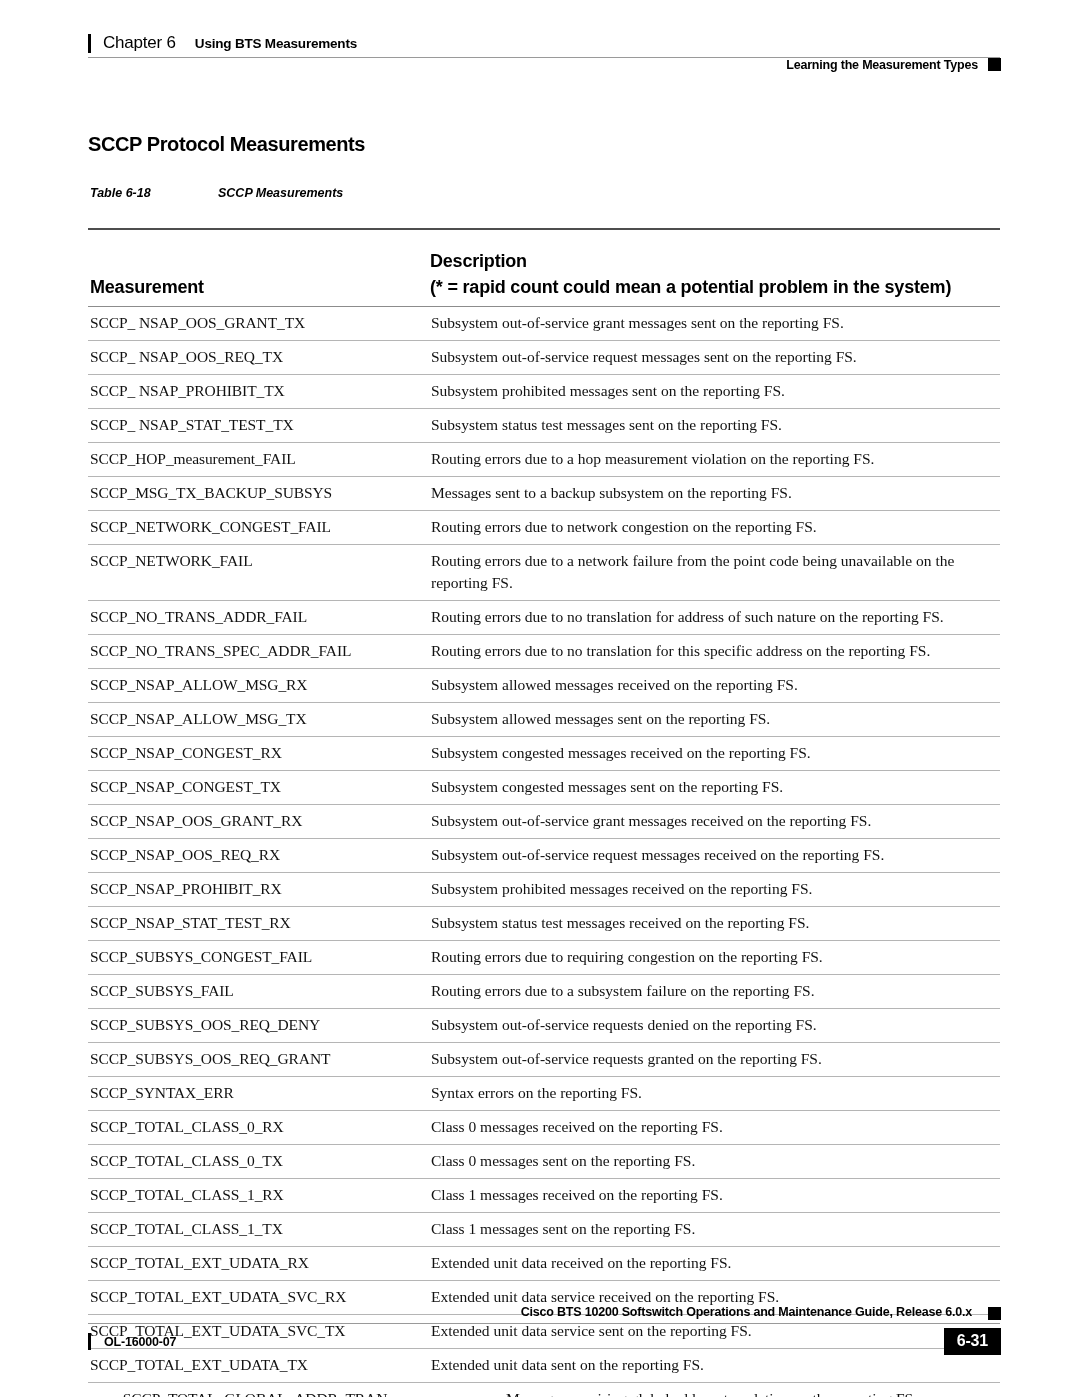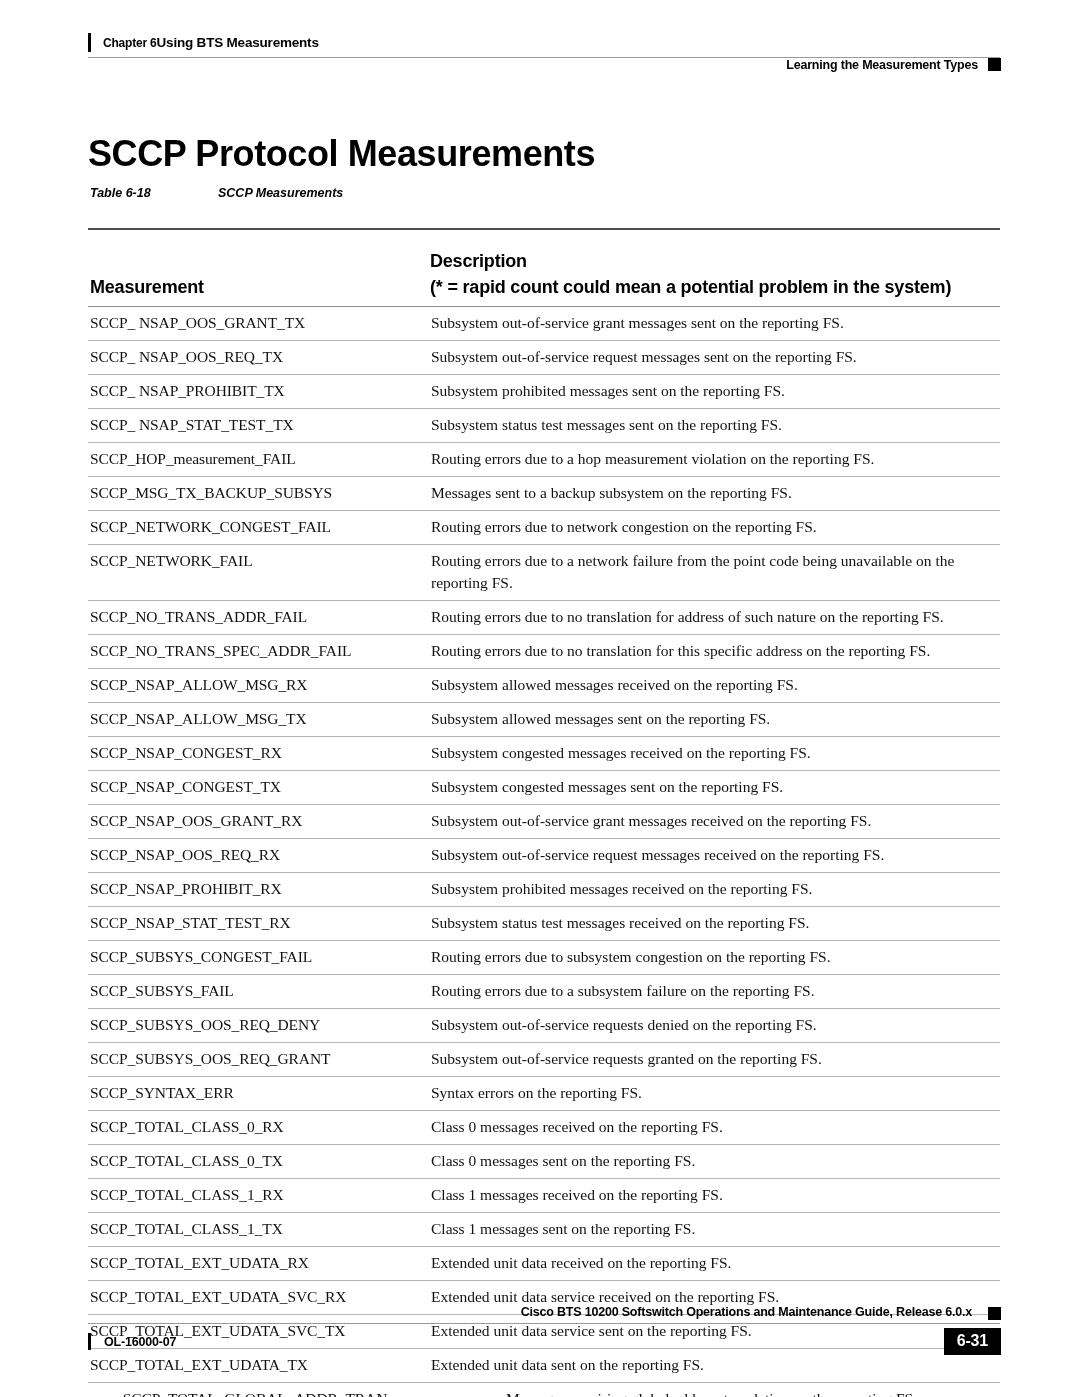--- a/index.html
+++ b/index.html
@@ -33,23 +33,24 @@
     white-space: nowrap;
   }
   .hdr-tick {
     width: 3px;
     height: 19px;
     background: #000;
     margin-right: 12px;
   }
   .hdr-chapter-num {
     font-family: "Liberation Sans", sans-serif;
-    font-weight: bold;
-    font-size: 12px;
-    letter-spacing: -0.2px;
+    font-weight: normal;
+    font-size: 17px;
+    letter-spacing: -0.2px;
+    margin-right: 19px;
   }
   .hdr-chapter-title {
     font-family: "Liberation Sans", sans-serif;
     font-weight: bold;
     font-size: 13.5px;
     letter-spacing: -0.2px;
   }
   .hdr-rule {
     position: absolute;
     left: 88px;
@@ -77,21 +78,21 @@
     background: #000;
   }
 
   
   .doc-title {
     position: absolute;
     left: 88px;
     top: 133px;
     font-family: "Liberation Sans", sans-serif;
     font-weight: bold;
-    font-size: 36px;
+    font-size: 20px;
     letter-spacing: -0.4px;
     margin: 0;
   }
   .table-caption {
     position: absolute;
     left: 90px;
     top: 186px;
     font-family: "Liberation Sans", sans-serif;
     font-weight: bold;
     font-style: italic;
@@ -325,21 +326,21 @@
       <tr>
         <td class="cell-name">SCCP_NSAP_PROHIBIT_RX</td>
         <td class="cell-desc">Subsystem prohibited messages received on the reporting FS.</td>
       </tr>
       <tr>
         <td class="cell-name">SCCP_NSAP_STAT_TEST_RX</td>
         <td class="cell-desc">Subsystem status test messages received on the reporting FS.</td>
       </tr>
       <tr>
         <td class="cell-name">SCCP_SUBSYS_CONGEST_FAIL</td>
-        <td class="cell-desc">Routing errors due to subsystem congestion on the reporting FS.</td>
+        <td class="cell-desc">Routing errors due to requiring congestion on the reporting FS.</td>
       </tr>
       <tr>
         <td class="cell-name">SCCP_SUBSYS_FAIL</td>
         <td class="cell-desc">Routing errors due to a subsystem failure on the reporting FS.</td>
       </tr>
       <tr>
         <td class="cell-name">SCCP_SUBSYS_OOS_REQ_DENY</td>
         <td class="cell-desc">Subsystem out-of-service requests denied on the reporting FS.</td>
       </tr>
       <tr>

